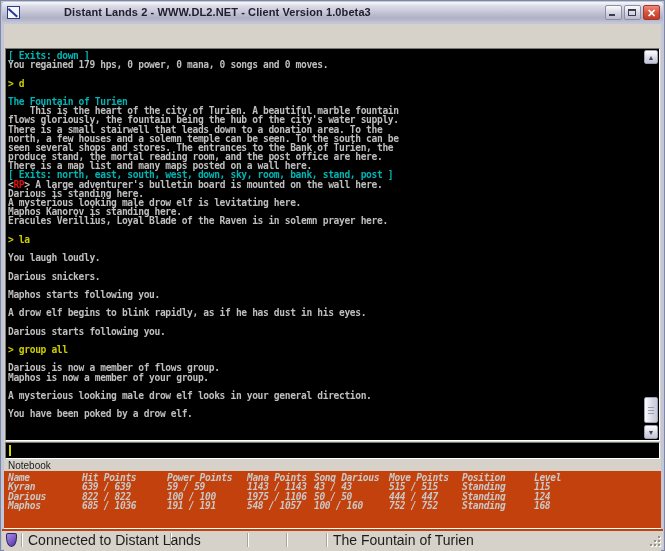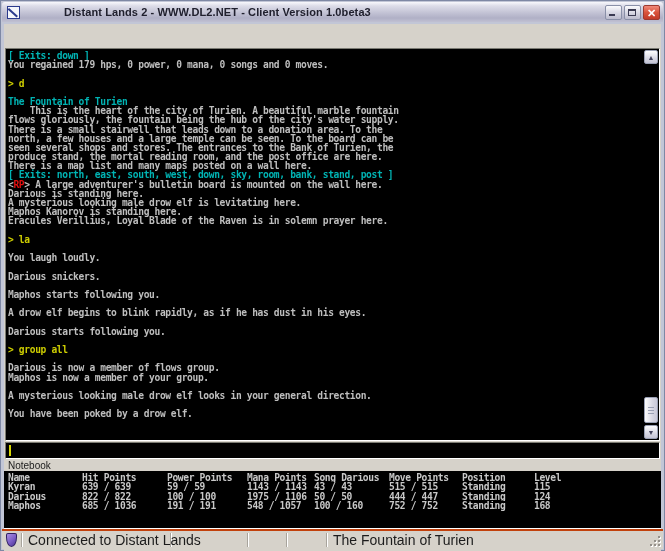--- a/index.html
+++ b/index.html
@@ -59,21 +59,21 @@
   
   .cmd-input { position:absolute; left:1px; right:1px; top:418px; height:17px; background:#000;
                border:1px solid; border-color:#7a7a72 #ffffff #ffffff #7a7a72; }
   .caret { position:absolute; left:3px; top:2px; width:2px; height:11px; background:#d8d800; }
 
   
   .notebook { position:absolute; left:1px; top:437px; height:10px; font-size:10px;
               color:#1c1c1c; line-height:10px; padding-left:3px; }
 
   
-  .table-panel { position:absolute; left:0; right:0; top:447px; height:66px; background:#000000; }
+  .table-panel { position:absolute; left:0; right:0; top:447px; height:66px; background:#c2410c;font-style:italic; }
   table.group { border-collapse:collapse; table-layout:fixed; width:100%; margin-top:2px; }
   table.group col.c0{width:74px} table.group col.c1{width:85px} table.group col.c2{width:80px}
   table.group col.c3{width:67px} table.group col.c4{width:75px} table.group col.c5{width:73px}
   table.group col.c6{width:72px}
   table.group th, table.group td { font-family:"DejaVu Sans Mono", monospace; font-size:9.6px;
       font-weight:bold; letter-spacing:-0.35px; color:#c8c8c8; text-align:left; white-space:nowrap;
       height:9.4px; line-height:9.4px; padding:0 0 0 4px; overflow:hidden; }
 
   
   .tabstrip { position:absolute; left:0; right:0; top:504px; height:23px; background:#d6d2ca;
@@ -126,21 +126,21 @@
       <div class="term-text" id="terminal-lines">
           <div class="term-line"><span class="c-cyan">[ Exits: down ]</span></div>
           <div class="term-line"><span class="c-gray">You regained 179 hps, 0 power, 0 mana, 0 songs and 0 moves.</span></div>
           <div class="term-line"></div>
           <div class="term-line"><span class="c-yellow">&gt; d</span></div>
           <div class="term-line"></div>
           <div class="term-line"><span class="c-cyan">The Fountain of Turien</span></div>
           <div class="term-line"><span class="c-gray">    This is the heart of the city of Turien. A beautiful marble fountain</span></div>
           <div class="term-line"><span class="c-gray">flows gloriously, the fountain being the hub of the city's water supply.</span></div>
           <div class="term-line"><span class="c-gray">There is a small stairwell that leads down to a donation area. To the</span></div>
-          <div class="term-line"><span class="c-gray">north, a few houses and a large temple can be seen. To the board can be</span></div>
+          <div class="term-line"><span class="c-gray">north, a few houses and a solemn temple can be seen. To the south can be</span></div>
           <div class="term-line"><span class="c-gray">seen several shops and stores. The entrances to the Bank of Turien, the</span></div>
           <div class="term-line"><span class="c-gray">produce stand, the mortal reading room, and the post office are here.</span></div>
           <div class="term-line"><span class="c-gray">There is a map list and many maps posted on a wall here.</span></div>
           <div class="term-line"><span class="c-cyan">[ Exits: north, east, south, west, down, sky, room, bank, stand, post ]</span></div>
           <div class="term-line"><span class="c-gray">&lt;</span><span class="c-red">RP</span><span class="c-gray">&gt; A large adventurer's bulletin board is mounted on the wall here.</span></div>
           <div class="term-line"><span class="c-gray">Darious is standing here.</span></div>
           <div class="term-line"><span class="c-gray">A mysterious looking male drow elf is levitating here.</span></div>
           <div class="term-line"><span class="c-gray">Maphos Kanorov is standing here.</span></div>
           <div class="term-line"><span class="c-gray">Eracules Verillius, Loyal Blade of the Raven is in solemn prayer here.</span></div>
           <div class="term-line"></div>

